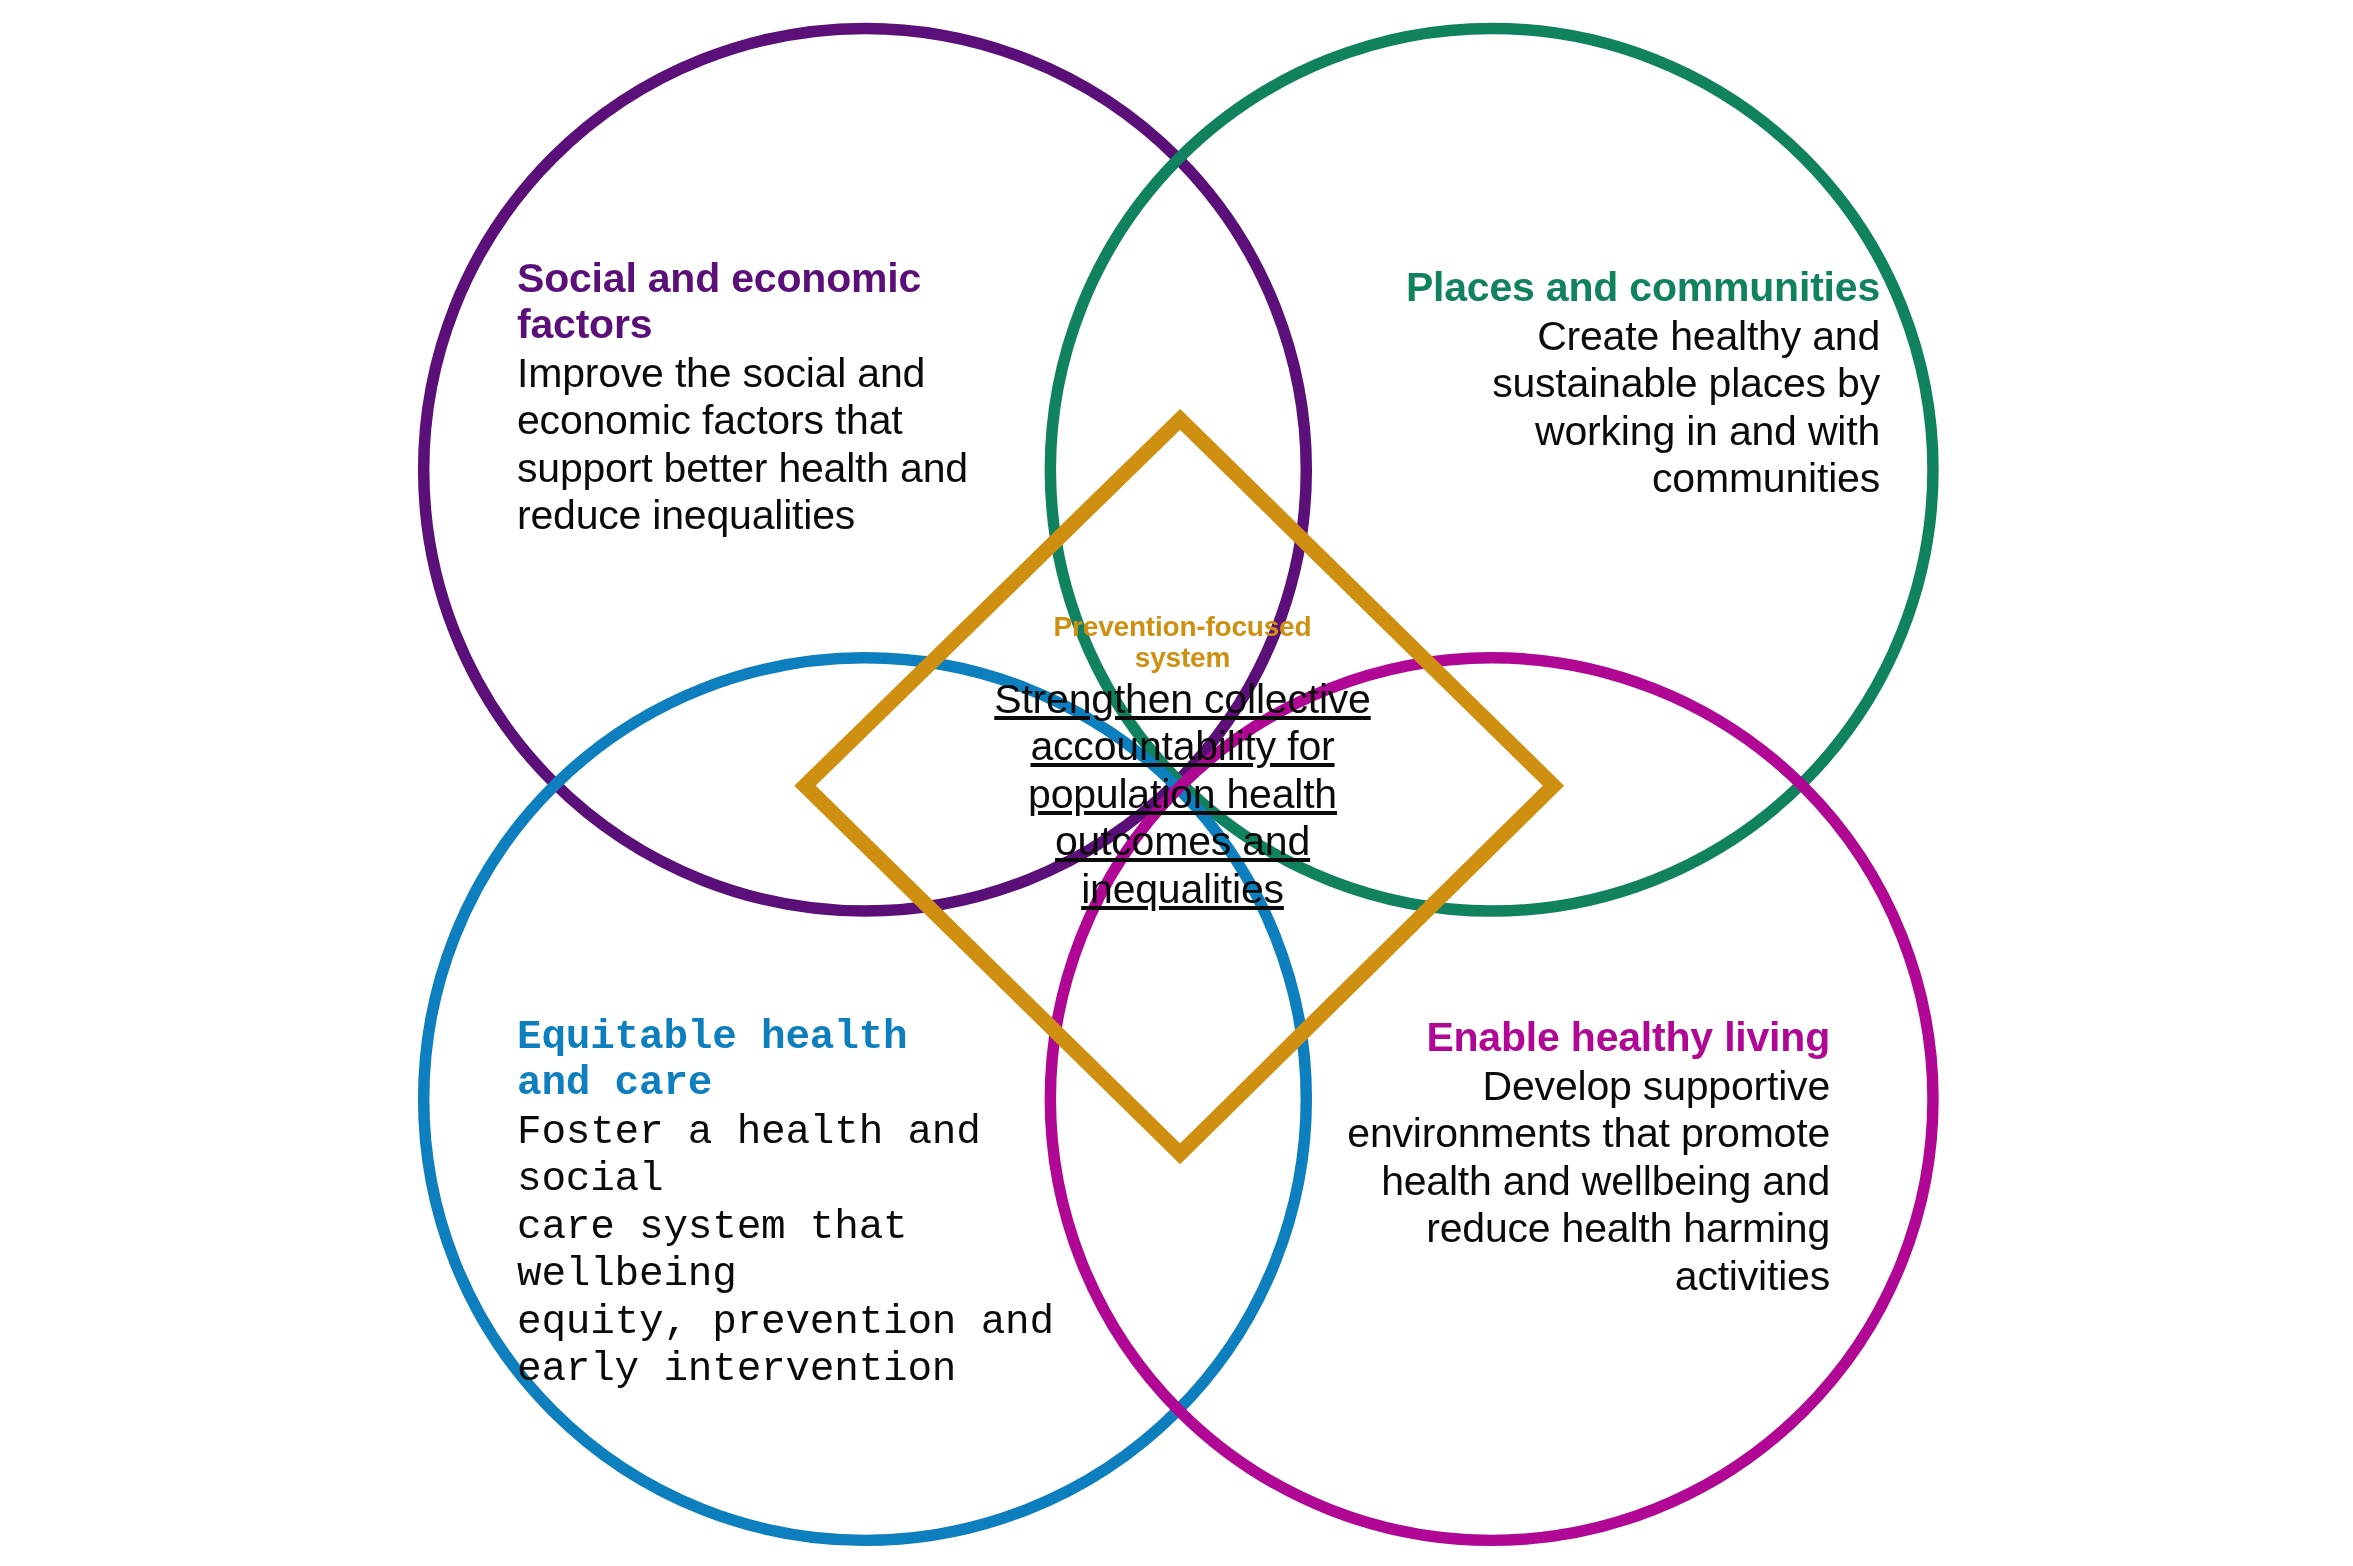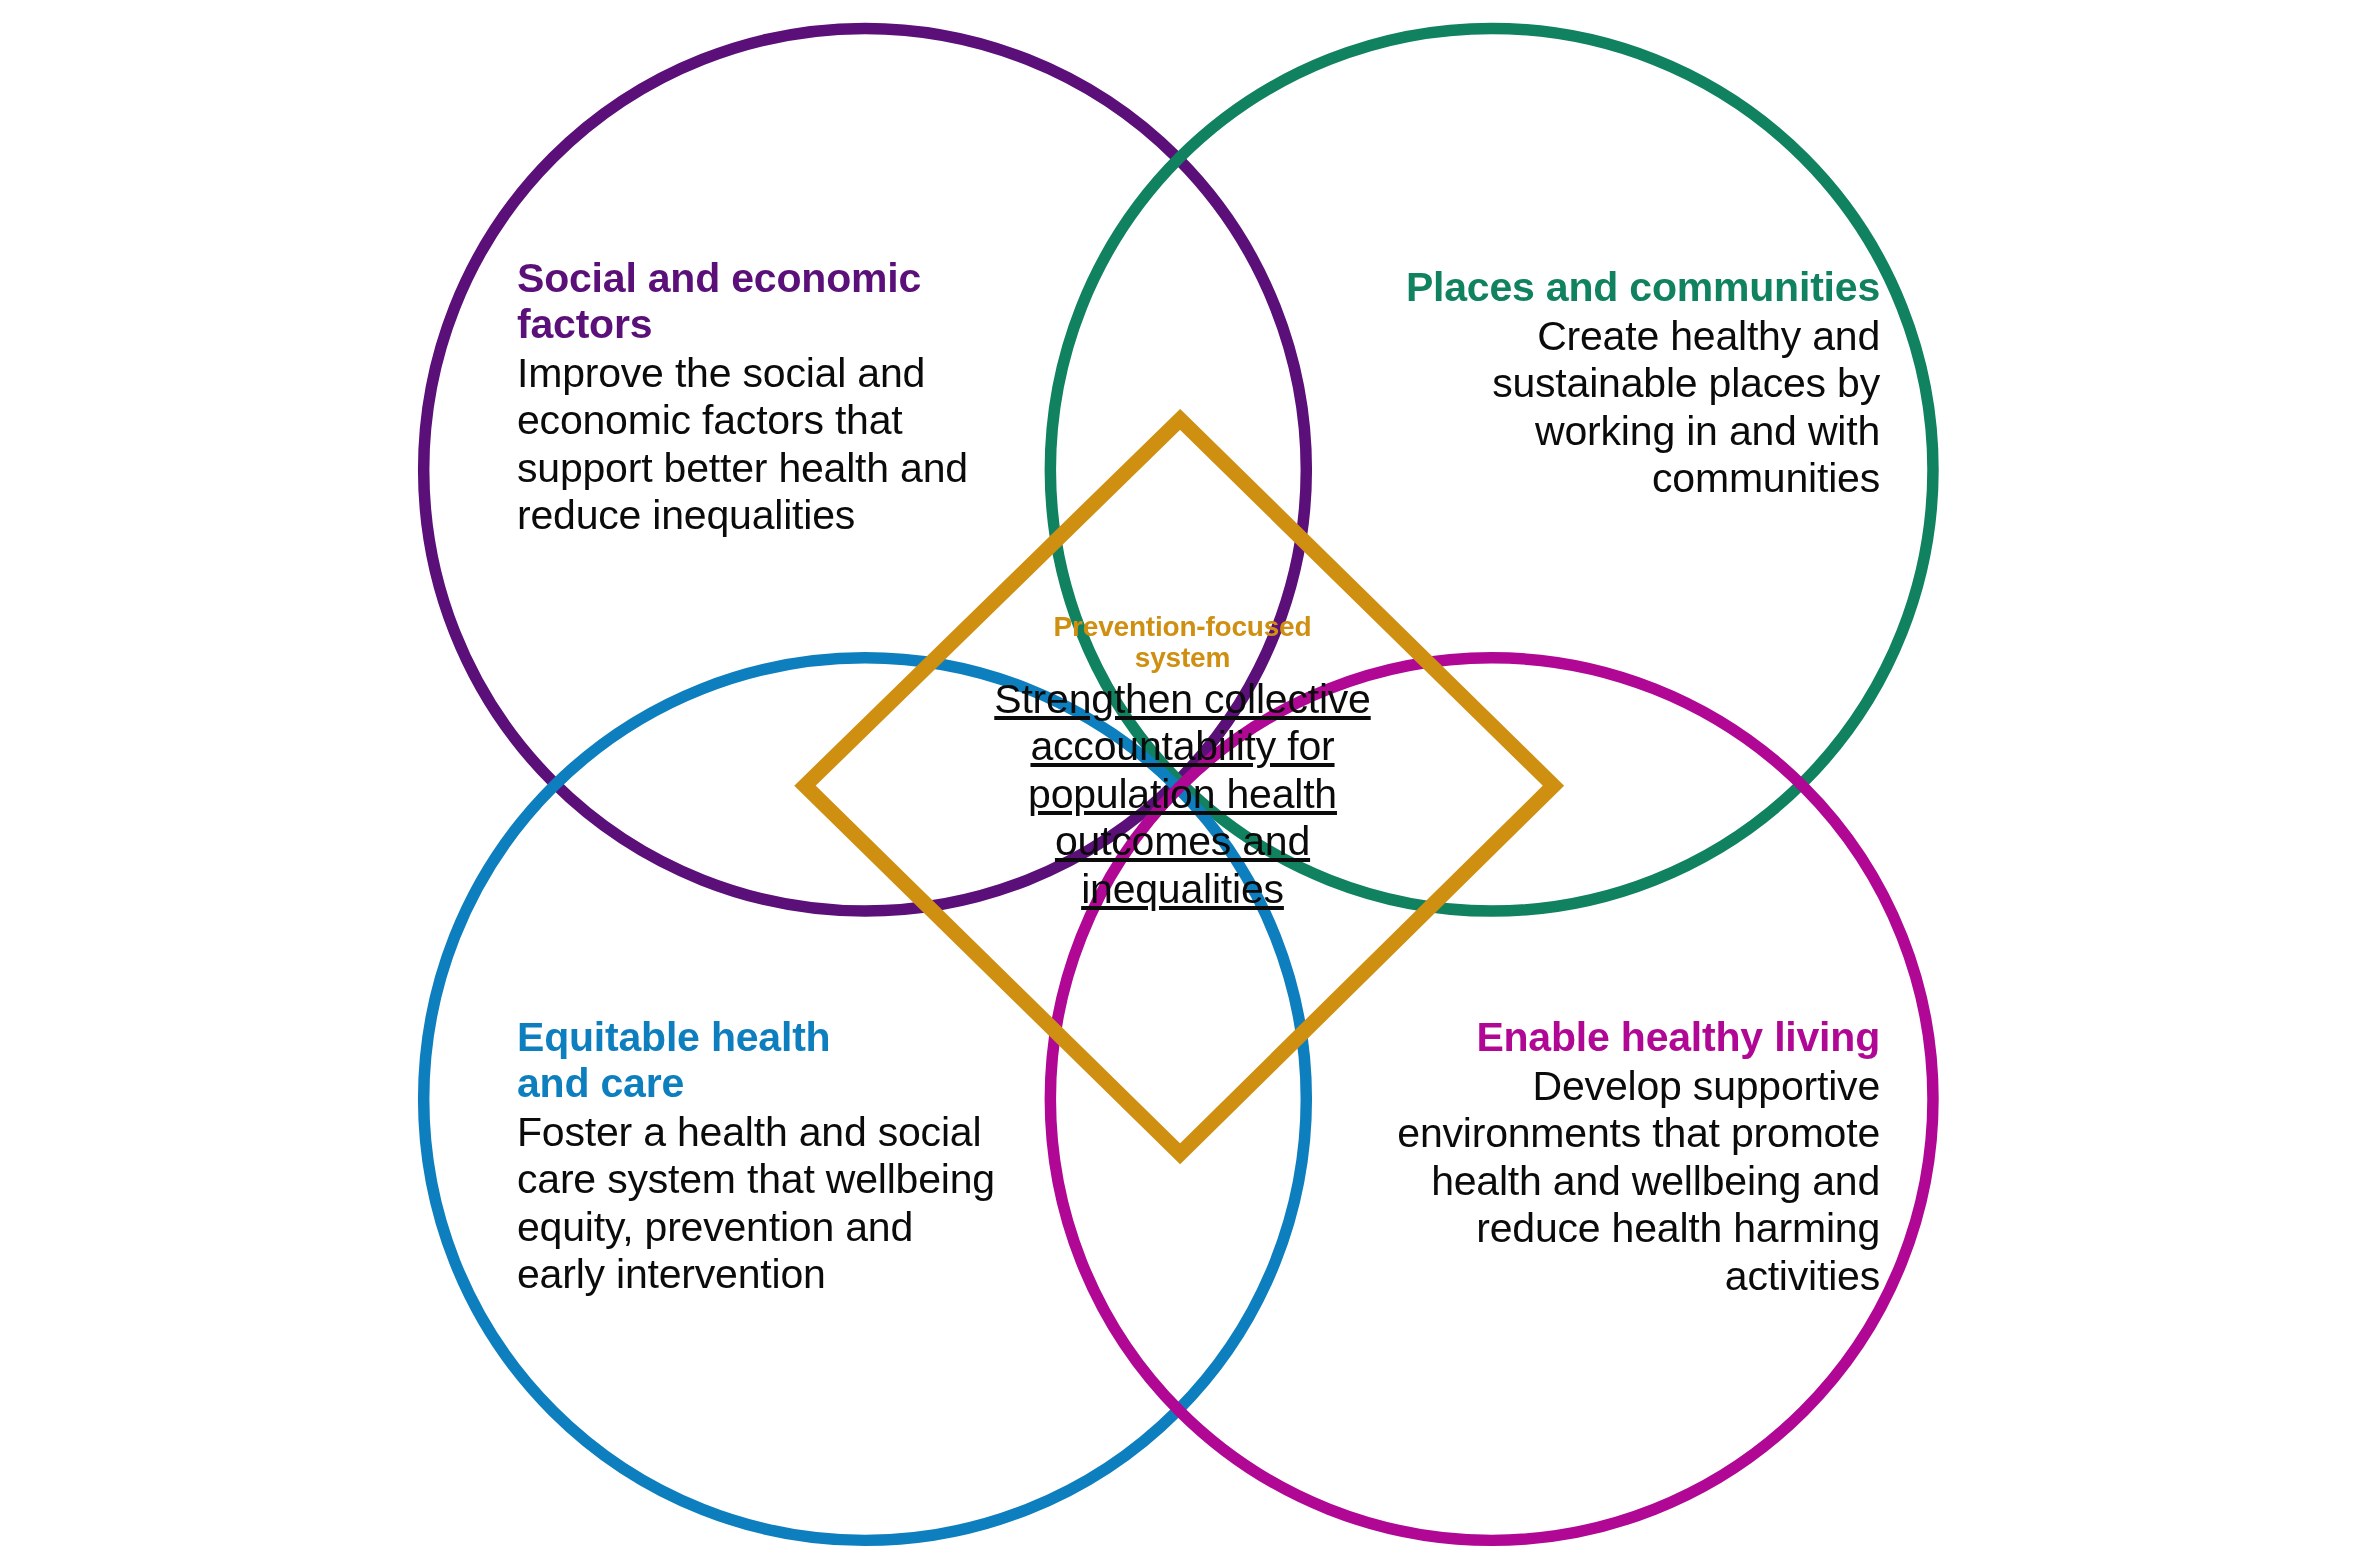--- a/index.html
+++ b/index.html
@@ -55,23 +55,24 @@
     left: 1333px;
     top: 265px;
     width: 547px;
     text-align: right;
   }
   #block-equitable {
     left: 517px;
     top: 1015px;
     width: 547px;
     text-align: left;
+    font-family: Liberation Mono, monospace;
   }
   #block-enable {
-    left: 1306px;
+    left: 1256px;
     top: 1015px;
     width: 574px;
     text-align: right;
   }
   #block-center {
     left: 931px;
     top: 611px;
     width: 503px;
     text-align: center;
   }

